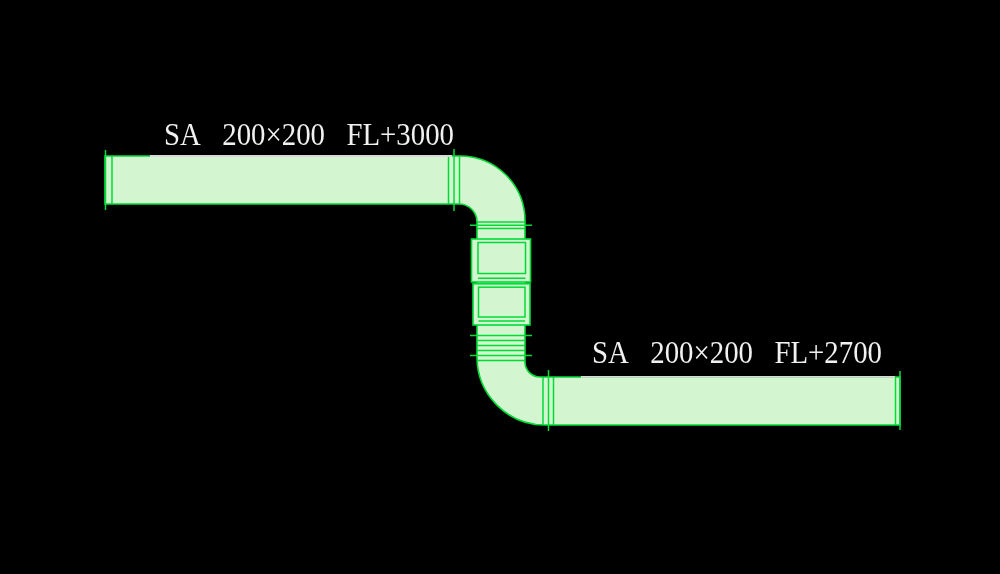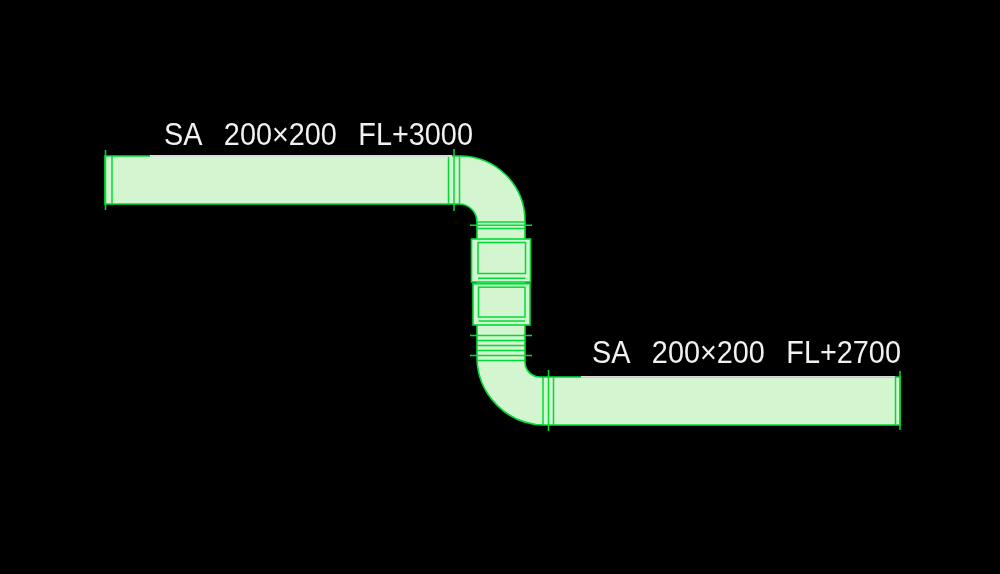--- a/index.html
+++ b/index.html
@@ -8,21 +8,21 @@
     background: #000;
     width: 1000px;
     height: 574px;
     overflow: hidden;
   }
   .canvas {
     position: relative;
     width: 880px;
     height: 574px;
     background: var(--background, #000);
-    font-family: Liberation Sans, sans-serif;
+    font-family: Liberation Serif, serif;
     text-align: center;
   }
   svg { position: absolute; left: 0; top: 0; }
   .duct-fill {
     fill: var(--duct_fill, #d3f5cf);
     stroke: var(--duct_line, #00dc37);
     stroke-width: 1.6;
   }
   .duct-line {
     stroke: var(--duct_line, #00dc37);

